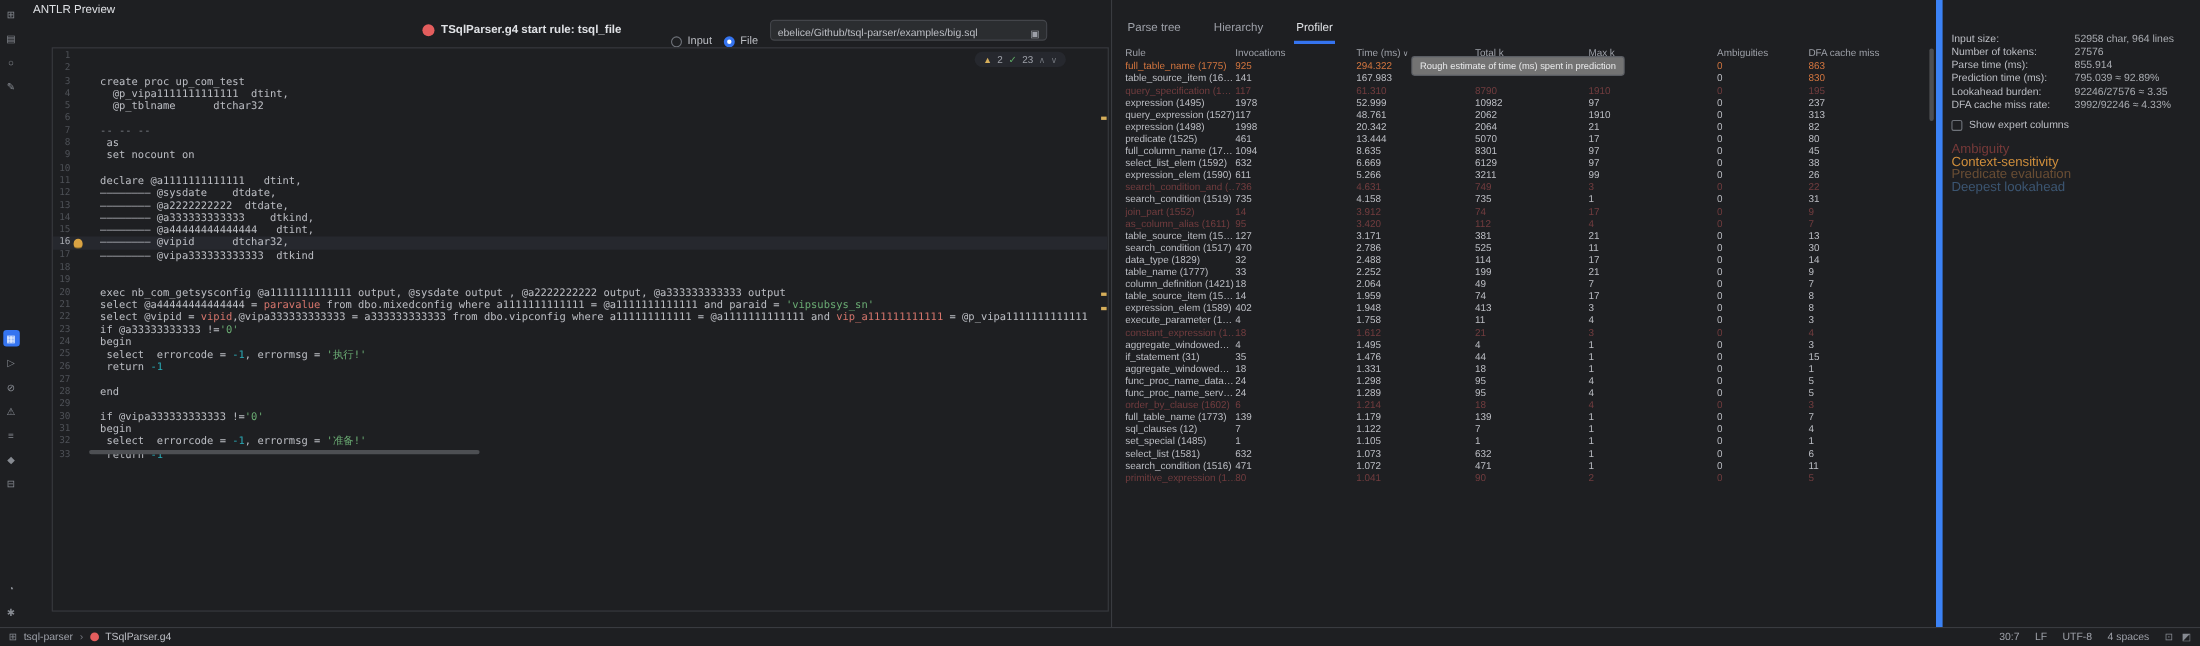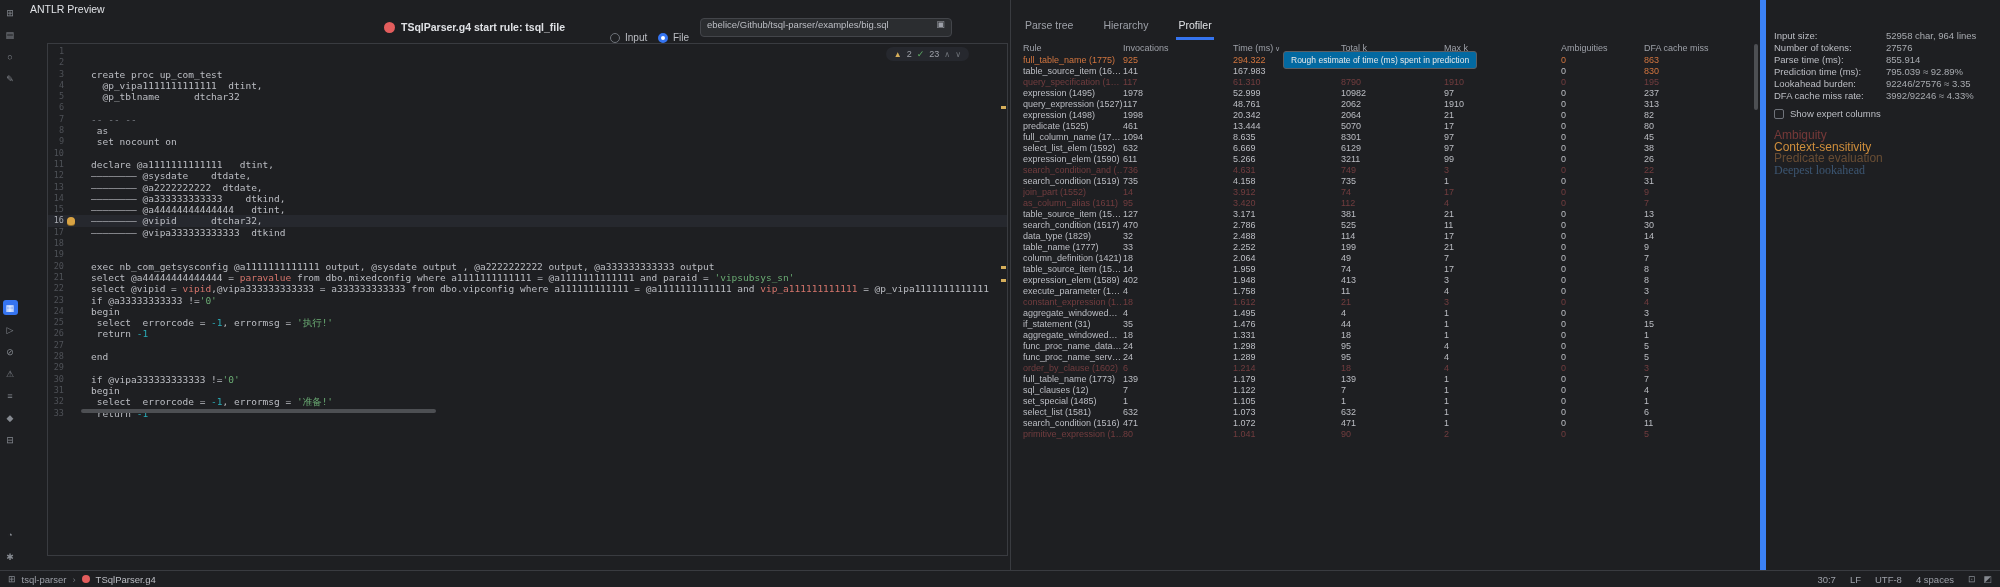--- a/index.html
+++ b/index.html
@@ -20,21 +20,21 @@
   .panel-title{position:absolute;left:10px;top:3px;font-size:10.5px;color:#dfe1e5}
   .preview-header{position:absolute;left:0;top:16px;height:26px;width:100%}
   .antlr-dot{position:absolute;left:364px;top:6px;width:11px;height:11px;border-radius:50%;background:#e35d5d}
   .grammar-label{position:absolute;left:381px;top:5px;font-size:10.5px;font-weight:bold;color:#dfe1e5;white-space:nowrap}
   .radio{position:absolute;top:16px;display:inline-flex;align-items:flex-end;gap:5px;cursor:pointer}
   .r-input{left:590px}.r-file{left:638px}
   .radio-circle{width:10px;height:10px;border-radius:50%;border:1px solid #6f737a}
   .radio.selected .radio-circle{border:3px solid #3574f0;background:#fff}
   .radio-label{font-size:10px;color:#bcbec4}
   .file-field{position:absolute;left:680px;top:2px;width:252px;height:19px;border:1px solid #43454a;border-radius:4px;
-    background:#2b2d30;display:flex;align-items:flex-start;padding:0 6px;gap:6px;cursor:text}
+    background:#2b2d30;display:flex;align-items:flex-end;padding:0 6px;gap:6px;cursor:text}
   .file-path{font-size:9.5px;color:#bcbec4;white-space:nowrap;overflow:hidden;flex:1}
   .browse-icon{font-size:9px;color:#9da0a8;cursor:pointer}
 
   
   .editor{position:absolute;left:27px;top:43px;width:961px;height:513px;border:1px solid #393b40;
     background:#1e1f22;overflow:hidden}
   .gutter{position:absolute;left:0;top:2px;width:43px}
   .code{position:absolute;left:43px;top:2px;right:0}
   .ln-num{height:11.3px;line-height:11.3px;text-align:right;padding-right:27px;
     font-family:"DejaVu Sans Mono",monospace;font-size:8.5px;color:#4e5157}
@@ -63,21 +63,21 @@
   .table{position:absolute;left:12px;top:42px;right:10px}
   .trow{display:grid;grid-template-columns:100px 110px 108px 103px 117px 83px 1fr;
     height:11px;line-height:11px;font-size:9px}
   .trow.head{height:13px;line-height:13px;color:#9da0a8;font-size:9px}
   .tc{white-space:nowrap;overflow:hidden;padding-right:6px}
   .sort-arrow{font-size:7px;color:#9da0a8}
   .trow.hot{color:#d2753f}
   .trow.dim{color:#94484a;opacity:.7;filter:blur(.3px)}
   .tc.dfa-hot{color:#d2753f}
   .vscroll{position:absolute;right:2px;top:44px;width:4px;height:66px;background:#4d4f53;border-radius:2px;cursor:pointer}
-  .tooltip{position:absolute;left:272px;top:51px;background:#0369a1;border:1px solid #5a5d63;color:#e8e9ea;
+  .tooltip{position:absolute;left:272px;top:51px;background:#737373;border:1px solid #5a5d63;color:#e8e9ea;
     font-size:8.5px;padding:3px 7px;border-radius:3px;white-space:nowrap;z-index:5}
 
   
   .stats-panel{position:absolute;left:1760px;top:0;width:240px;bottom:17px;border-left:6px solid #3b82f6}
   .stats-list{position:absolute;left:8px;top:30px;right:4px}
   .stat-row{display:flex;height:12px;line-height:12px;font-size:9.5px}
   .stat-label{width:112px;color:#bcbec4}
   .stat-value{color:#a8abb0;white-space:nowrap}
   .expert{position:absolute;left:8px;top:108px;display:flex;align-items:flex-end;gap:6px;font-size:9.5px;color:#bcbec4;cursor:pointer}
   .cb{width:10px;height:10px;border:1px solid #6f737a;border-radius:2px}
@@ -596,21 +596,21 @@
         </div>
       </div>
     <label class="expert">
       <span class="cb"></span>
       <span>Show expert columns</span>
     </label>
     <div class="legend">
         <div class="legend-item dim" style="color: rgb(176, 74, 71);">Ambiguity</div>
         <div class="legend-item" style="color: rgb(207, 142, 60);">Context-sensitivity</div>
         <div class="legend-item dim" style="color: rgb(154, 107, 63);">Predicate evaluation</div>
-        <div class="legend-item dim" style="color: rgb(79, 121, 166); font-family: Liberation Serif, serif;">Deepest lookahead</div>
+        <div class="legend-item dim" style="color: rgb(79, 121, 166);">Deepest lookahead</div>
       </div>
   </div>
 
   <div class="status-bar">
     <div class="sb-left">
       <span class="sb-icon">⊞</span>
       <span class="sb-item">tsql-parser</span>
       <span class="sb-sep">›</span>
       <span class="antlr-dot-sm"></span>
       <span class="sb-file">TSqlParser.g4</span>

